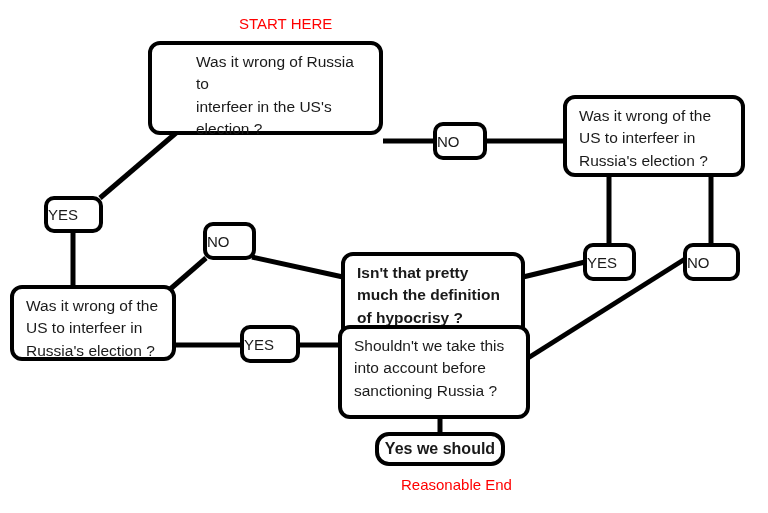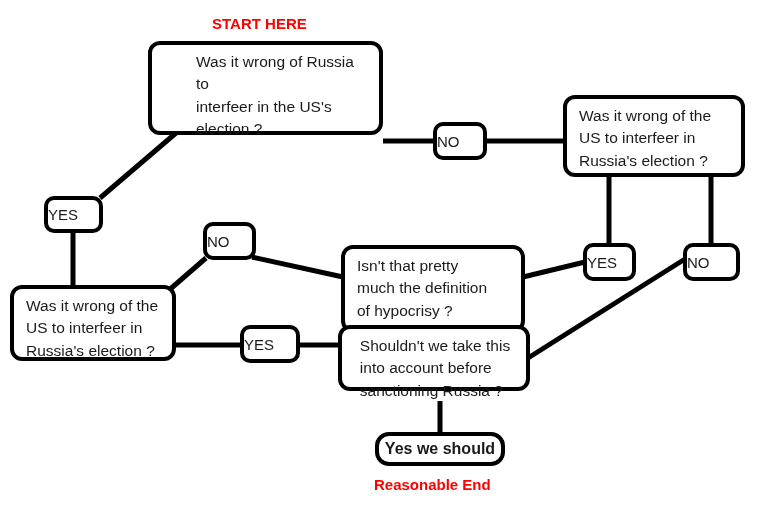--- a/index.html
+++ b/index.html
@@ -54,24 +54,25 @@
   }
   .node.terminal {
     justify-content: center;
     font-size: 16px;
     font-weight: bold;
     border-radius: 14px;
   }
   .caption {
     position: absolute;
     color: #ff0000;
-    font-weight: bold;
+    font-weight: normal;
     font-size: 15px;
     white-space: nowrap;
     z-index: 3;
+    margin-left: 27px;
   }
 </style>
 </head>
 <body>
 
 <div id="canvas">
 
   <svg id="wires" viewBox="0 0 768 513">
     <g stroke="#000000" stroke-width="5" fill="none" stroke-linecap="butt">
 
@@ -131,39 +132,39 @@
   <div class="node q" style="left:10px; top:285px; width:166px; height:76px;">
     <span class="txt">Was it wrong of the
 US to interfeer in
 Russia's election ?</span>
   </div>
 
   <div class="node small" style="left:203px; top:222px; width:53px; height:38px;">
     <span>NO</span>
   </div>
 
-  <div class="node q" style="left:341px; top:245px; width:184px; height:88px;">
+  <div class="node q" style="left:341px; top:252px; width:184px; height:88px;font-weight:bold;">
     <span class="txt">Isn't that pretty
 much the definition
 of hypocrisy ?</span>
   </div>
 
   <div class="node small" style="left:583px; top:243px; width:53px; height:38px;">
     <span>YES</span>
   </div>
 
   <div class="node small" style="left:683px; top:243px; width:57px; height:38px;">
     <span>NO</span>
   </div>
 
   <div class="node small" style="left:240px; top:325px; width:60px; height:38px;">
     <span>YES</span>
   </div>
 
-  <div class="node q" style="left:338px; top:325px; width:192px; height:66px;justify-content:center;">
+  <div class="node q" style="left:338px; top:325px; width:192px; height:94px;">
     <span class="txt">Shouldn't we take this
 into account before
 sanctioning Russia ?</span>
   </div>
 
   <div class="node terminal" style="left:375px; top:432px; width:130px; height:34px;">
     <span>Yes we should</span>
   </div>
 
 </div>

